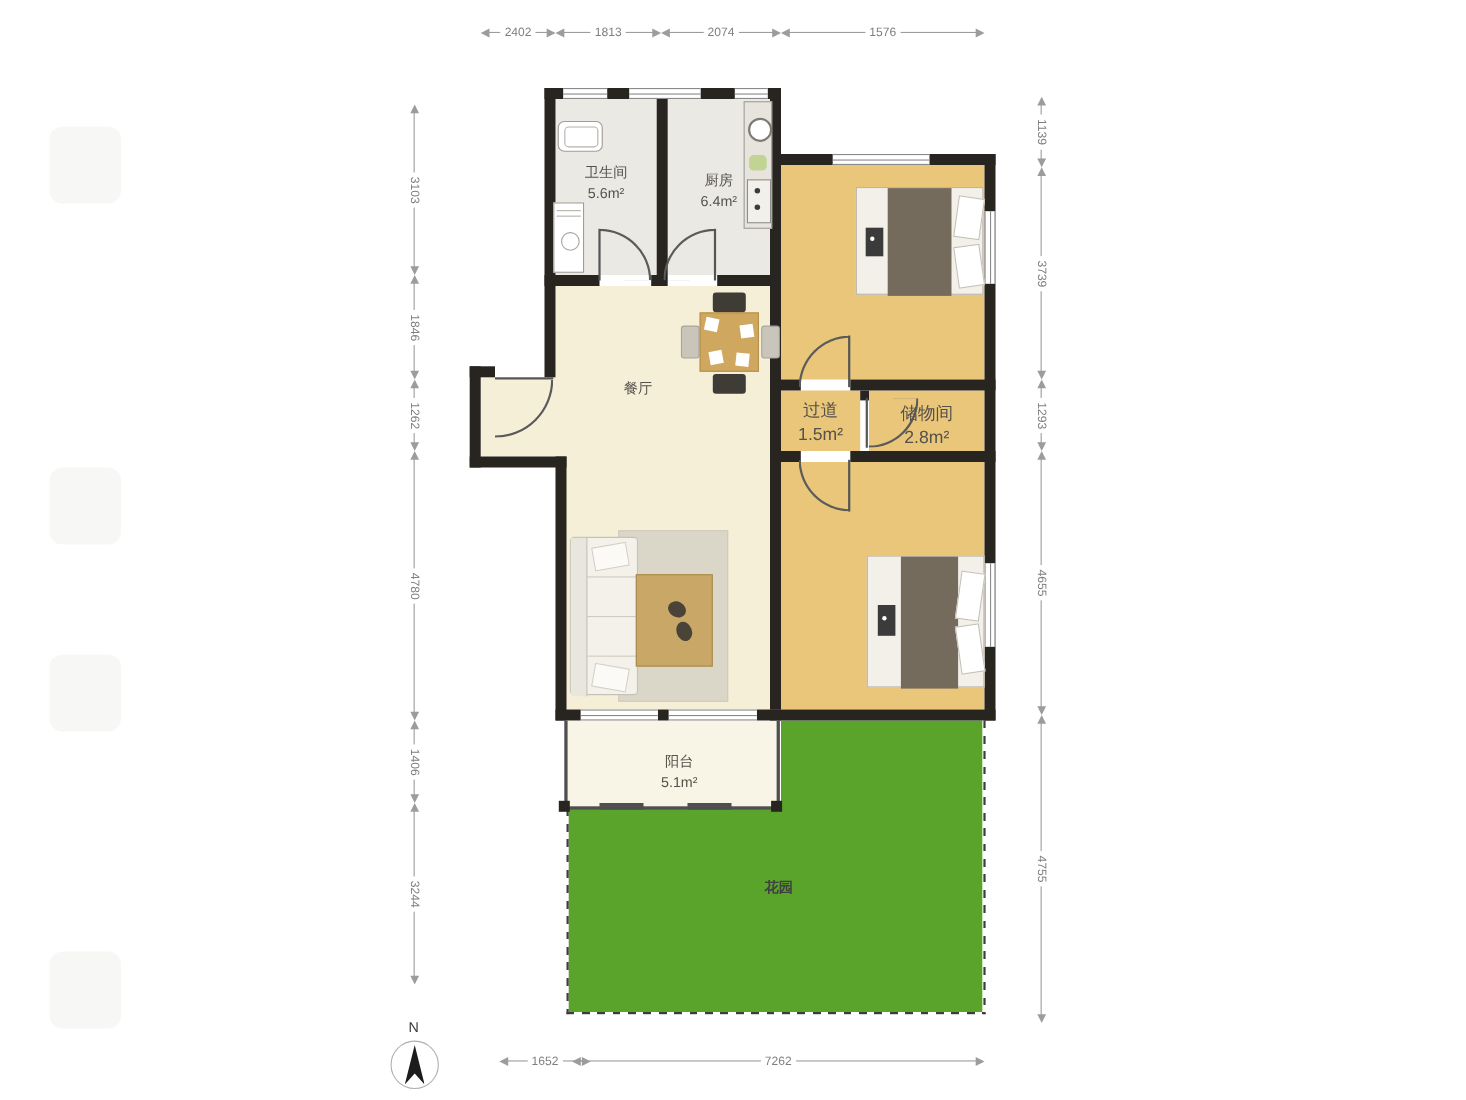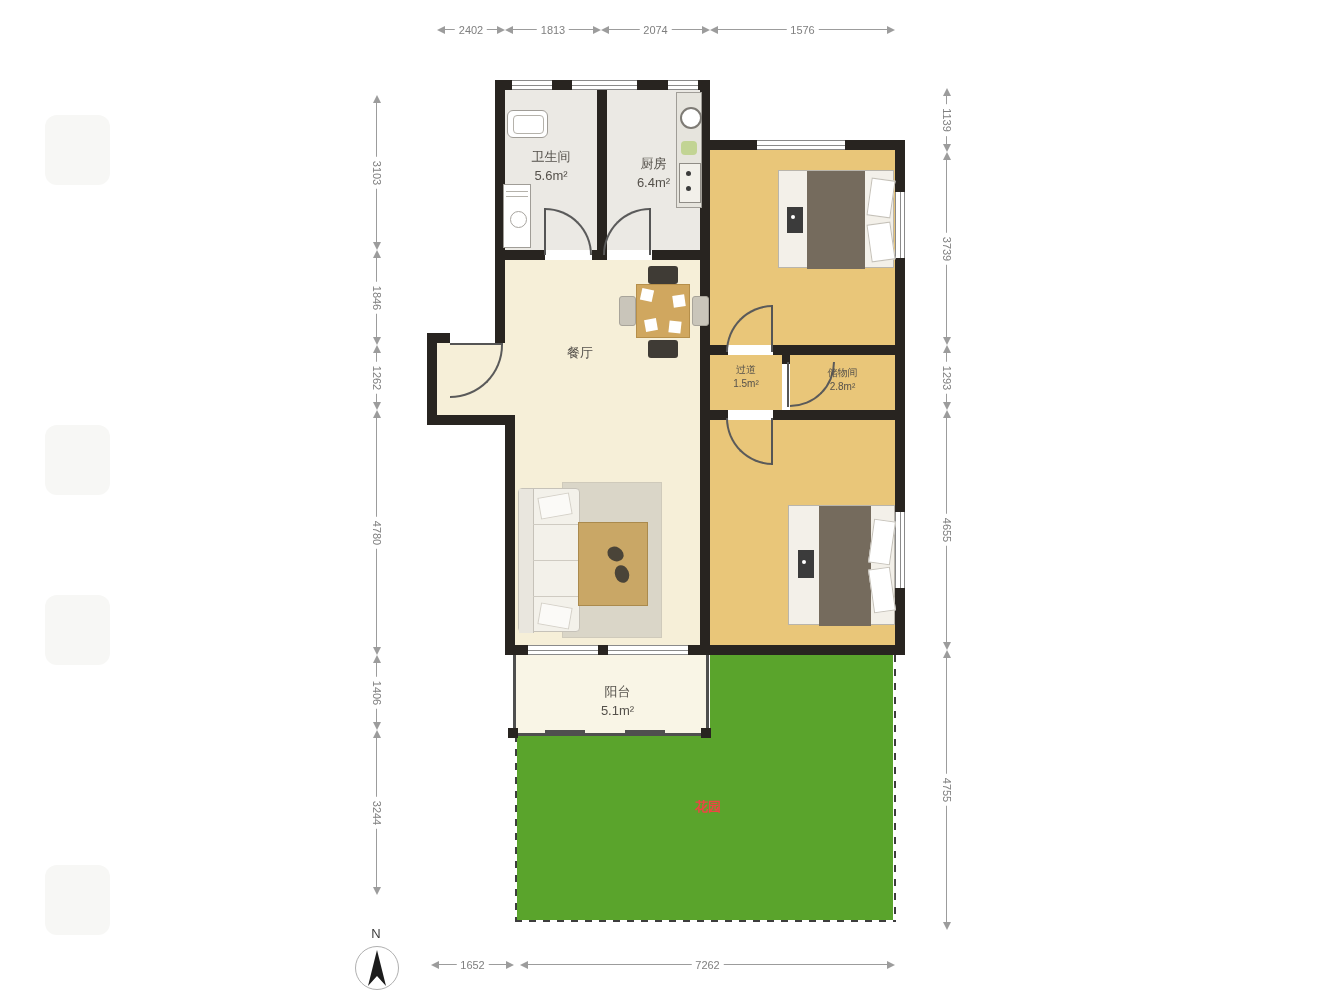--- a/index.html
+++ b/index.html
@@ -26,22 +26,22 @@
   .win::after{content:"";position:absolute;left:0;right:0;top:4px;height:1px;background:#8a8a8a;}
   .winv{position:absolute;width:10px;background:#fff;border-left:1px solid #8a8a8a;border-right:1px solid #8a8a8a;box-sizing:border-box;}
   .winv::after{content:"";position:absolute;top:0;bottom:0;left:4px;width:1px;background:#8a8a8a;}
   
   .arc{position:absolute;box-sizing:border-box;}
   .leaf{position:absolute;background:#555;}
   
   .fur{position:absolute;box-sizing:border-box;}
   
   .room-label{position:absolute;text-align:center;color:#55514b;font-size:13px;line-height:1.45;font-weight:500;}
-  .room-label.small{font-size:10px;line-height:1.35;}
-  .room-label.garden{color:#ef4444;font-weight:700;}
+  .room-label.small{font-size:16px;line-height:1.35;}
+  .room-label.garden{color:#404040;font-weight:700;}
   
   .dimh{position:absolute;height:12px;}
   .dimh .ln{position:absolute;left:5px;right:5px;top:5px;height:1px;background:#9c9c9c;}
   .dimh::before{content:"";position:absolute;left:0;top:2px;width:0;height:0;
     border-top:4px solid transparent;border-bottom:4px solid transparent;border-right:8px solid #9c9c9c;}
   .dimh::after{content:"";position:absolute;right:0;top:2px;width:0;height:0;
     border-top:4px solid transparent;border-bottom:4px solid transparent;border-left:8px solid #9c9c9c;}
   .dimv{position:absolute;width:12px;}
   .dimv .ln{position:absolute;top:5px;bottom:5px;left:5px;width:1px;background:#9c9c9c;}
   .dimv::before{content:"";position:absolute;top:0;left:2px;width:0;height:0;
@@ -247,21 +247,21 @@
     </div>
   <div class="dimh" style="left:601px;top:24px;width:109px;">
       <span class="ln"></span>
       <span class="dim-lb">2074</span>
     </div>
   <div class="dimh" style="left:710px;top:24px;width:185px;">
       <span class="ln"></span>
       <span class="dim-lb">1576</span>
     </div>
 
-  <div class="dimh" style="left:431px;top:959px;width:83px;text-align:center;">
+  <div class="dimh" style="left:454px;top:959px;width:83px;text-align:center;">
       <span class="ln"></span>
       <span class="dim-lb">1652</span>
     </div>
   <div class="dimh" style="left:520px;top:959px;width:375px;">
       <span class="ln"></span>
       <span class="dim-lb">7262</span>
     </div>
 
   <div class="dimv" style="left:371px;top:95px;height:155px;">
       <span class="ln"></span>

